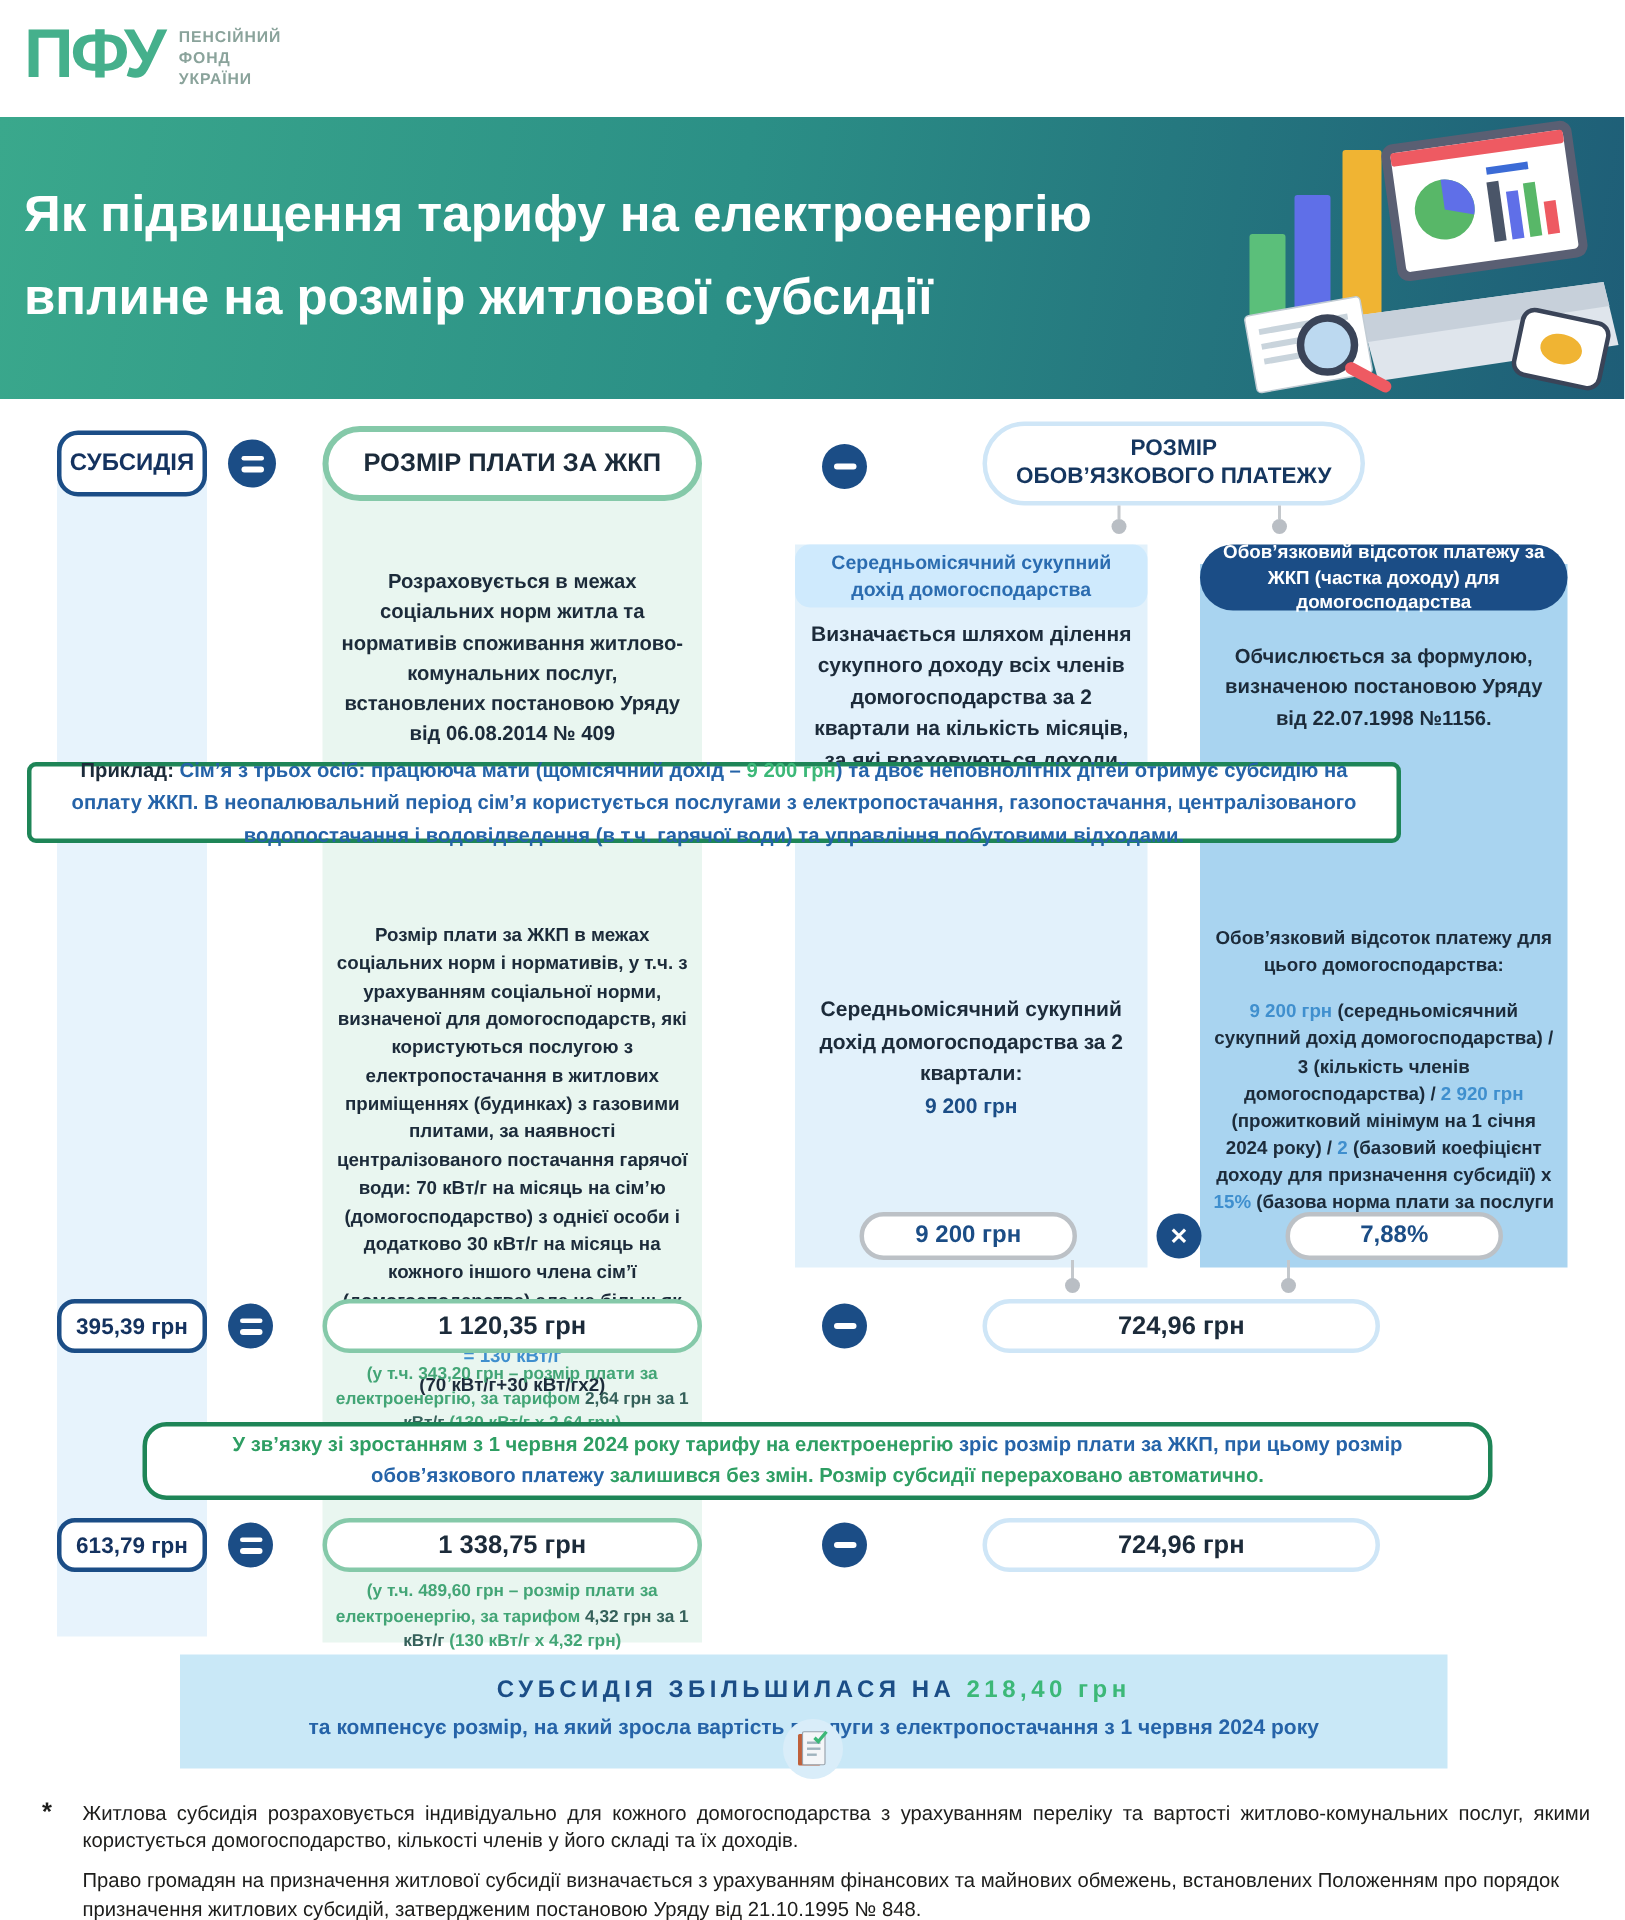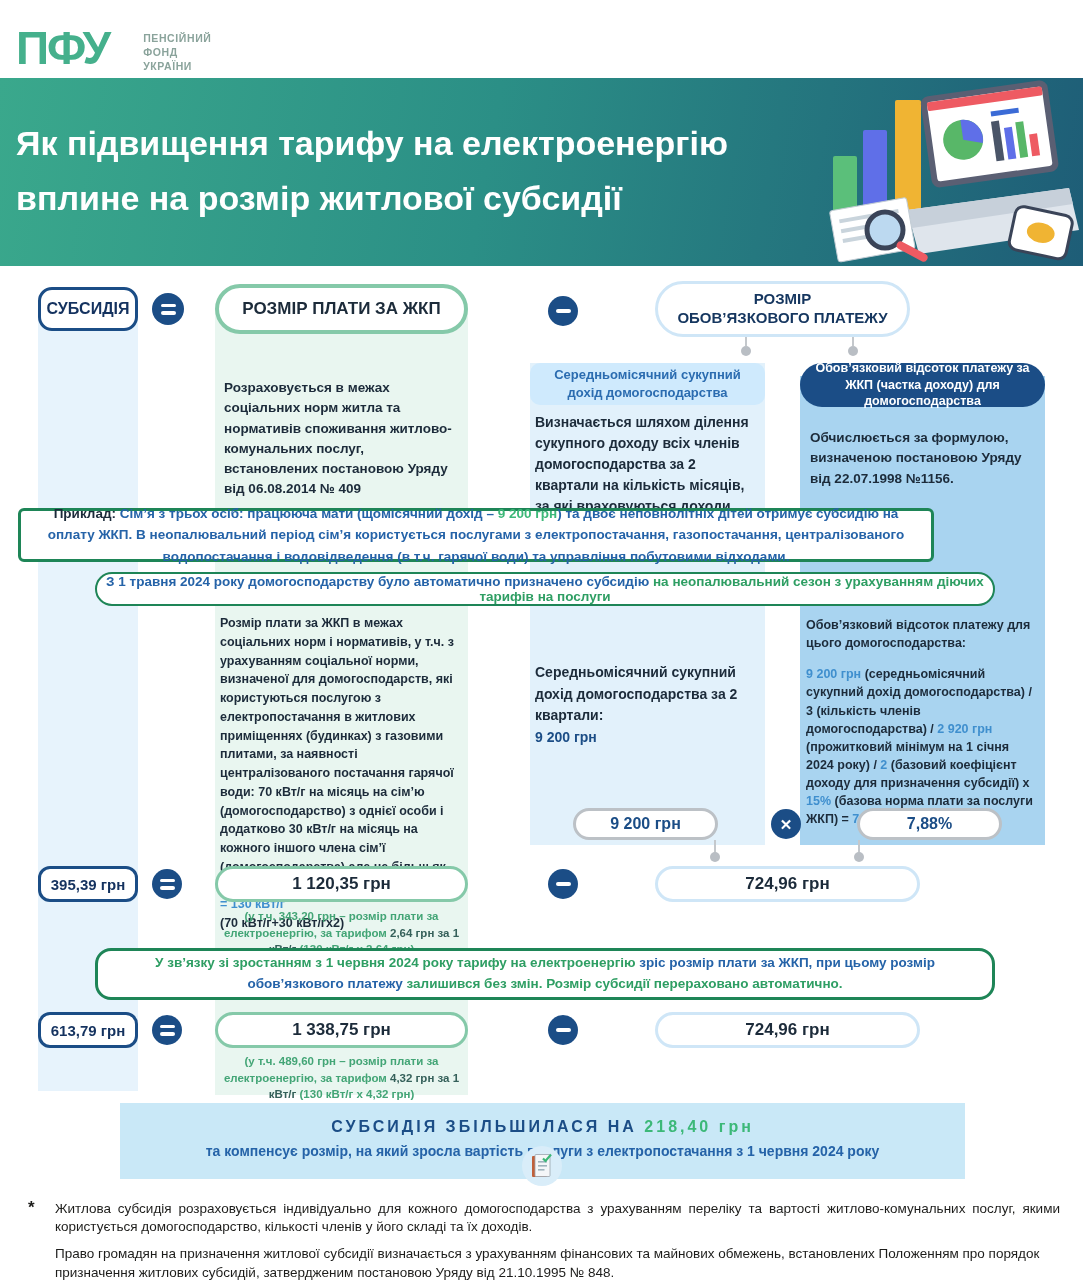--- a/index.html
+++ b/index.html
@@ -16,37 +16,37 @@
   
   .strip{position:absolute;}
   
   .pill{position:absolute;display:flex;align-items:center;justify-content:center;
         background:#fff;font-weight:700;color:#16355e;text-align:center;box-sizing:border-box;}
   .circle{position:absolute;border-radius:50%;background:#1b4d86;display:flex;flex-direction:column;
           align-items:center;justify-content:center;color:#fff;}
   .eq-bar{width:15px;height:3.5px;background:#fff;border-radius:2px;margin:2px 0;}
   .minus-bar{width:15px;height:3.5px;background:#fff;border-radius:2px;}
   .x-glyph{font-size:15px;font-weight:700;line-height:1;}
-  .coltext{position:absolute;font-weight:700;color:#1c2b3a;line-height:1.5;}
+  .coltext{position:absolute;font-weight:700;color:#1c2b3a;text-align:center;line-height:1.5;}
   .dot{position:absolute;width:10px;height:10px;border-radius:50%;background:#b9bec4;}
   .stem{position:absolute;width:2px;background:#c4c8cc;}
   .blue{color:#2563a8;} .lblue{color:#3f8fce;} .green{color:#3cb878;}
   .dgreen{color:#2e9e63;} .navy{color:#1b4d86;}
   .notebox{position:absolute;background:#fff;border:3px solid #1e8557;display:flex;flex-direction:column;
            align-items:center;justify-content:center;font-weight:700;text-align:center;box-sizing:border-box;}
   .fn{position:absolute;font-weight:700;font-size:11.5px;color:#43a576;text-align:center;line-height:1.45;}
   .fn b{color:#35605a;}
   .footp{margin:0 0 9px 0;text-align:justify;}
 </style>
 </head>
 <body>
 
 <div id="page">
 
-  <div class="abs" style="left:16px;top:25px;display:flex;align-items:flex-start;gap:24px;">
+  <div class="abs" style="left:16px;top:12px;display:flex;align-items:flex-start;">
     <div class="logo-abbr">ПФУ</div>
     <div class="logo-org" style="margin:6px 0 0 10px;">
       <div>ПЕНСІЙНИЙ</div>
       <div>ФОНД</div>
       <div>УКРАЇНИ</div>
     </div>
   </div>
 
   <div class="abs banner">
     <div class="abs banner-title" style="top:48px;">Як підвищення тарифу на електроенергію</div>
@@ -117,25 +117,20 @@
   <div class="coltext" style="left:224px;top:378px;width:235px;font-size:13.5px;">Розраховується в межах соціальних норм житла та нормативів споживання житлово-комунальних послуг, встановлених постановою Уряду від 06.08.2014 № 409</div>
   <div class="coltext" style="left:535px;top:412px;width:225px;font-size:14px;">Визначається шляхом ділення сукупного доходу всіх членів домогосподарства за 2 квартали на кількість місяців, за які враховуються доходи</div>
   <div class="coltext" style="left:810px;top:428px;width:225px;font-size:13.5px;">Обчислюється за формулою, визначеною постановою Уряду від 22.07.1998 №1156.</div>
 
   <div class="abs" style="left:18px;top:508px;width:916px;height:54px;background:#fff;border:3px solid #1e8557;border-radius:6px;box-sizing:border-box;display:flex;align-items:center;">
     <div style="width:100%;text-align:center;font-size:13.5px;font-weight:700;line-height:1.6;padding:0 8px;">
       <span style="color:#1c2b3a;">Приклад: </span><span class="blue">Сім’я з трьох осіб: працююча мати (щомісячний дохід – </span><span class="green">9 200 грн</span><span class="blue">) та двоє неповнолітніх дітей отримує субсидію на оплату ЖКП.  В неопалювальний період сім’я користується послугами з електропостачання, газопостачання,  централізованого водопостачання і водовідведення (в т.ч. гарячої води) та управління побутовими відходами.</span>
     </div>
   </div>
 
-  <div class="notebox" style="left:95px;top:572px;width:900px;height:34px;border-radius:17px;border-width:2.5px;font-size:13.5px;">
-    <div>
-      <span class="blue">З 1 травня 2024 року домогосподарству було автоматично призначено субсидію </span><span class="dgreen">на неопалювальний сезон з урахуванням діючих тарифів на послуги</span>
-    </div>
-  </div>
 
   <div class="coltext" style="left:220px;top:614px;width:243px;font-size:12.5px;">
     <span>Розмір плати за ЖКП в межах соціальних норм і нормативів, у т.ч. з урахуванням соціальної норми, визначеної для домогосподарств, які користуються послугою з електропостачання в житлових приміщеннях (будинках) з газовими плитами, за наявності централізованого постачання гарячої води: 70 кВт/г на місяць на сім’ю (домогосподарство) з однієї особи і додатково 30 кВт/г на місяць на кожного іншого члена сім’ї (домогосподарства) але не більш як 190 кВт/г кВт/г на місяць</span>
     <span class="lblue" style="display:block;">= 130 кВт/г</span>
     <span style="display:block;">(70 кВт/г+30 кВт/гх2)</span>
   </div>
 
   <div class="coltext" style="left:535px;top:662px;width:225px;font-size:14px;line-height:1.55;">
     <span>Середньомісячний сукупний дохід домогосподарства за 2 квартали:</span>
     <span class="navy" style="display:block;">9 200 грн</span>

